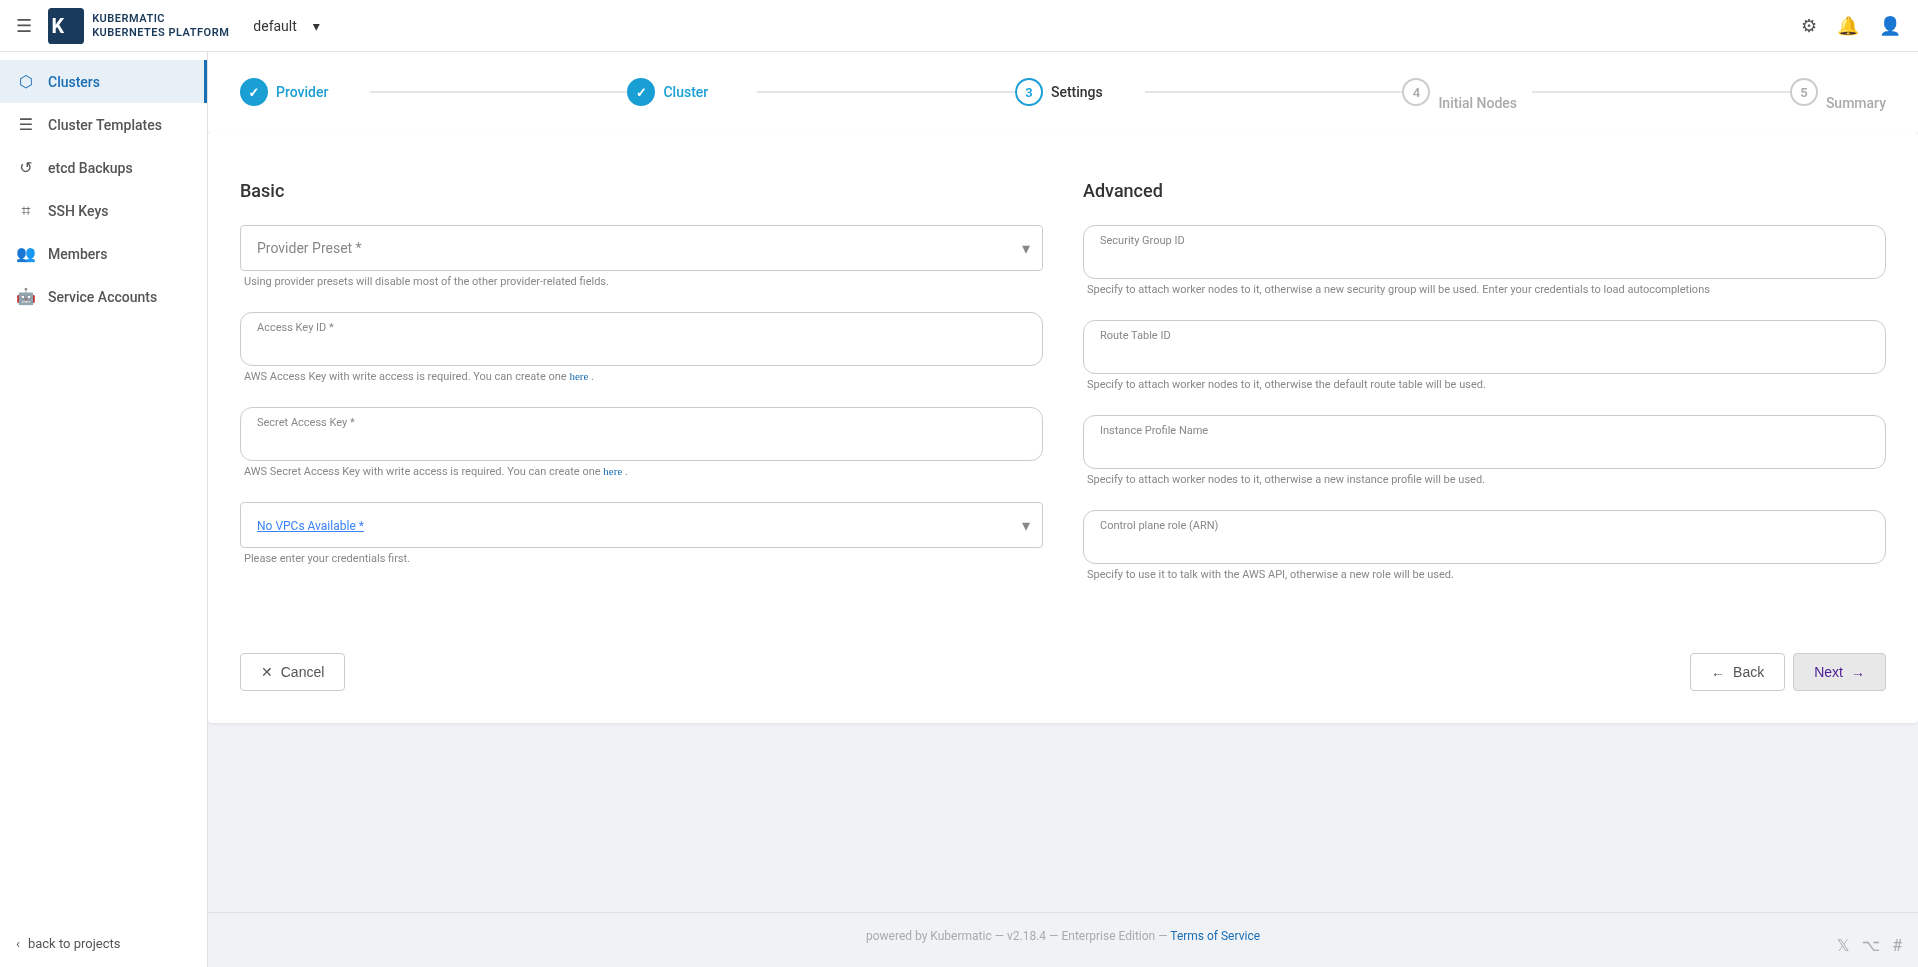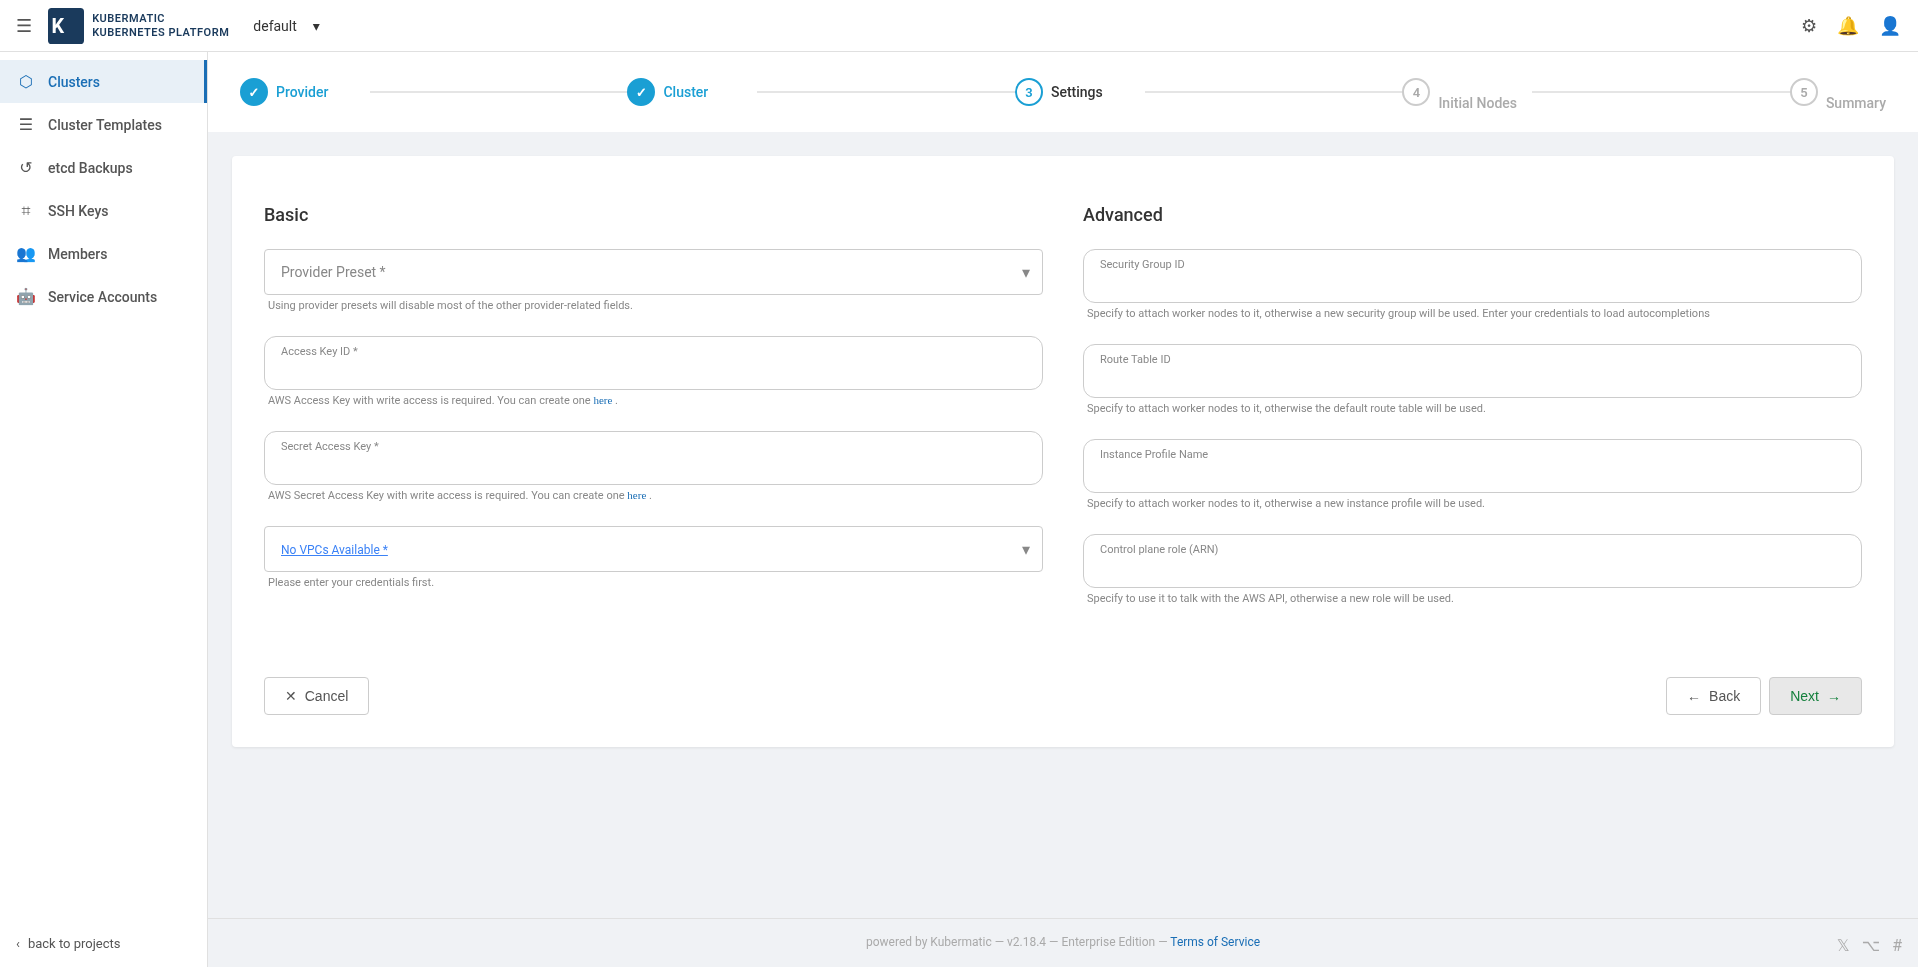--- a/index.html
+++ b/index.html
@@ -272,33 +272,33 @@
       gap: 8px;
     }
     .btn-back {
       border: 1px solid #ccc;
       background: #fff;
       color: #555;
     }
     .btn-next {
       border: 1px solid #ccc;
       background: #e8e8e8;
-      color: #15803d;
+      color: #4c1d95;
     }
 
     
     .footer {
       text-align: center;
       padding: 16px;
       font-size: 12px;
       color: #aaa;
       border-top: 1px solid #e0e0e0;
       background: #f0f2f5;
       position: fixed;
-      bottom: 2px;
+      bottom: 8px;
       left: 208px;
       right: 0;
     }
     .footer a { color: #1a6eb5; text-decoration: none; }
 
     .footer-icons {
       position: fixed;
       bottom: 12px;
       right: 16px;
       display: flex;
@@ -306,21 +306,20 @@
       color: #aaa;
       font-size: 16px;
     }
 
     
     .content-card {
       background: #fff;
       border-radius: 4px;
       padding: 32px;
       box-shadow: 0 1px 3px rgba(0,0,0,0.08);
-      margin: 24px;
     }
   </style>
 </head>
 <body>
 
 <nav class="navbar">
   <span class="navbar-icon navbar-menu-icon">☰</span>
   <div class="navbar-brand">
     <svg class="navbar-logo" viewBox="0 0 40 40" fill="none">
       <rect width="40" height="40" rx="4" fill="#1a3a5c"></rect>

